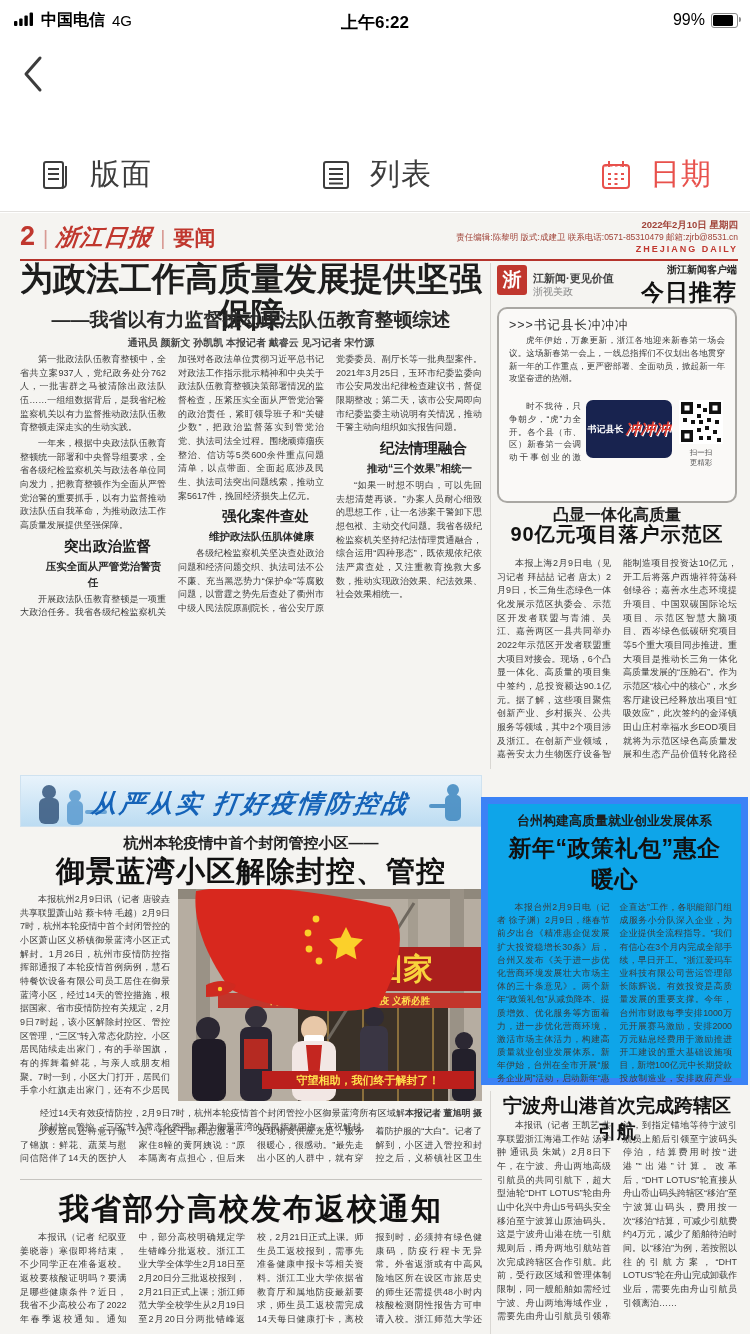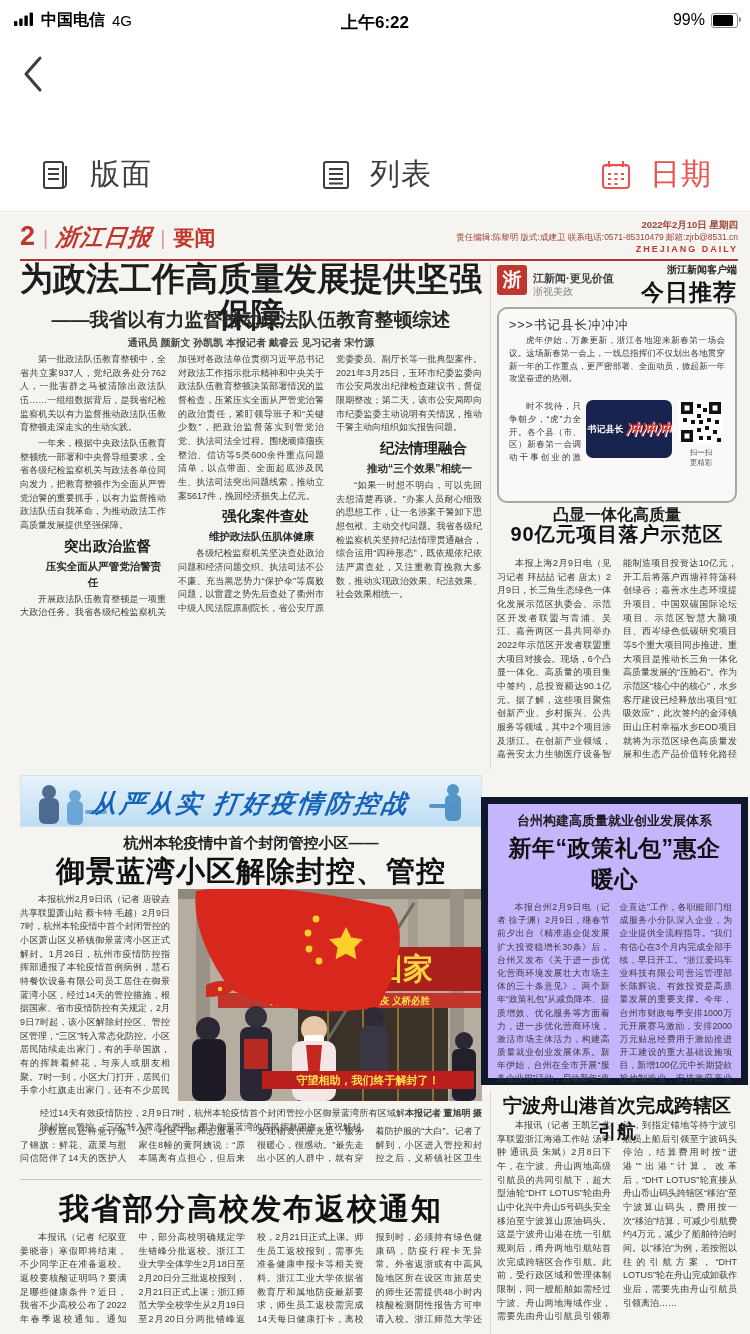--- a/index.html
+++ b/index.html
@@ -73,21 +73,21 @@
   .bluebanner .txt{position:absolute;left:0;right:0;top:11px;text-align:center;font-size:25px;font-weight:900;font-style:italic;color:#1563b8;letter-spacing:3px;transform:skewX(-8deg);}
   
   .lw-kicker{position:absolute;left:20px;top:621px;width:462px;text-align:center;font-size:15px;font-weight:700;color:#222;}
   .lw-hl{position:absolute;left:20px;top:639px;width:462px;text-align:center;font-size:29px;font-weight:900;color:#111;letter-spacing:1px;}
   .lw-left{position:absolute;left:20px;top:680px;width:150px;height:208px;column-count:1;}
   .photo{position:absolute;left:178px;top:676px;width:304px;height:212px;overflow:hidden;background:#b9b1a6;}
   .lw-caption{position:absolute;left:40px;top:894px;width:442px;font-size:9px;line-height:1.5;color:#3b3b3b;text-align:justify;}
   .lw-caption .credit{float:right;font-weight:700;}
   .lw-cont{position:absolute;left:20px;top:912px;width:462px;height:50px;column-count:4;}
   
-  .redbox{position:absolute;left:481px;top:584px;width:267px;height:288px;border:7px solid #0f172a;background:#c4b5fd;box-sizing:border-box;padding:8px 9px;}
+  .redbox{position:absolute;left:481px;top:584px;width:267px;height:288px;border:7px solid #3b82f6;background:#0ea5e9;box-sizing:border-box;padding:8px 9px;}
   .tz-kicker{font-size:13px;font-weight:700;text-align:center;color:#1d1d1d;}
   .tz-hl{font-size:23px;font-weight:900;text-align:center;color:#111;margin:3px 0 6px;letter-spacing:0.5px;}
   .tz-body{column-count:2;column-gap:10px;font-size:8.8px;line-height:1.5;text-align:justify;color:#3b3b3b;height:196px;overflow:hidden;}
   .tz-body p{margin:0;text-indent:2em;}
   
   .port-hl{position:absolute;left:497px;top:880px;width:240px;text-align:center;font-size:19px;font-weight:900;color:#111;}
   .port-body{position:absolute;left:497px;top:906px;width:240px;height:212px;column-count:2;}
   
   .hdiv{position:absolute;left:20px;top:966px;width:462px;height:1px;background:#c6c4c0;}
   .sc-hl{position:absolute;left:20px;top:976px;width:462px;text-align:center;font-size:30px;font-weight:900;color:#111;letter-spacing:2px;}

